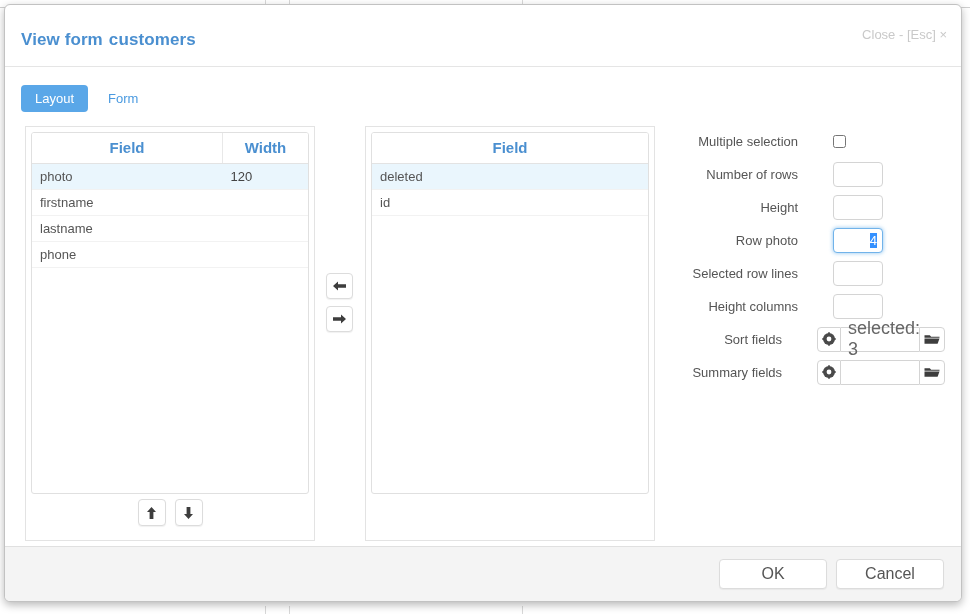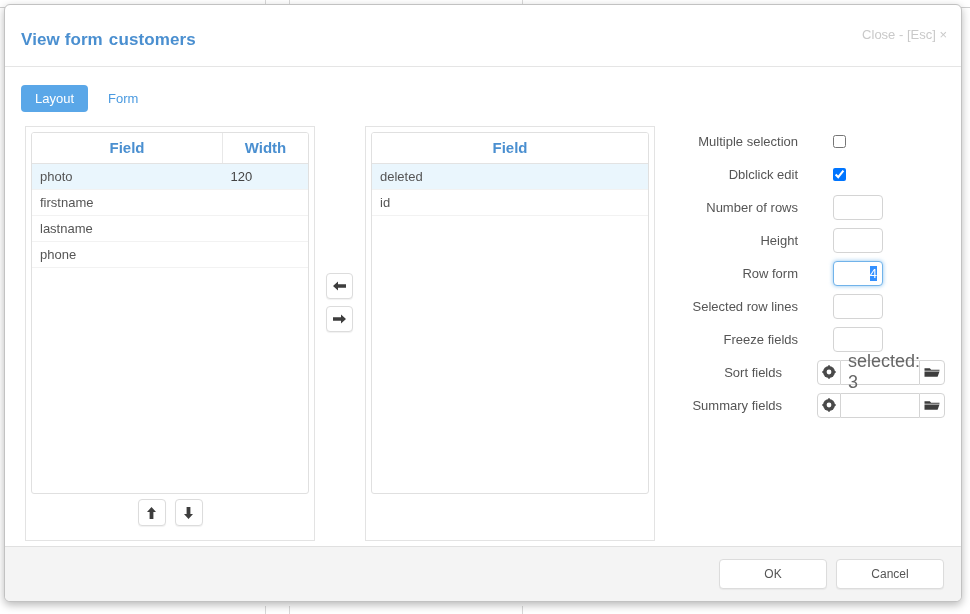--- a/index.html
+++ b/index.html
@@ -288,21 +288,21 @@
     padding-right: 17px;
     gap: 9px;
     box-sizing: border-box;
   }
   .footer-btn {
     width: 108px;
     height: 30px;
     background: #fff;
     border: 1px solid #dcdcdc;
     border-radius: 4px;
-    font-size: 12px;
+    font-size: 16px;
     color: #555;
     cursor: pointer;
     font-family: "Liberation Sans", sans-serif;
     box-shadow: 0 1px 1px rgba(0,0,0,.05);
   }
 </style>
 </head>
 <body>
 
 <div class="bg-page">
@@ -418,59 +418,53 @@
 
     <div class="options">
 
       <div class="opt-row">
         <div class="opt-label">Multiple selection</div>
         <div class="opt-field">
           <input type="checkbox" style="">
         </div>
       </div>
 
-      <div class="opt-row">
-        <div class="opt-label">Dblclick edit</div>
-        <div class="opt-field">
-          <input type="checkbox" checked="" style="">
-        </div>
-      </div>
 
       <div class="opt-row">
         <div class="opt-label">Number of rows</div>
         <div class="opt-field">
           <input class="txt" type="text" value="" style="">
         </div>
       </div>
 
       <div class="opt-row">
         <div class="opt-label">Height</div>
         <div class="opt-field">
           <input class="txt" type="text" value="" style="">
         </div>
       </div>
 
       <div class="opt-row">
-        <div class="opt-label">Row form</div>
+        <div class="opt-label">Row photo</div>
         <div class="opt-field">
           <div class="txt focused" style="display:flex;align-items:center;justify-content:flex-end;">
             <span class="sel-text">4</span>
           </div>
         </div>
       </div>
 
       <div class="opt-row">
         <div class="opt-label">Selected row lines</div>
         <div class="opt-field">
           <input class="txt" type="text" value="" style="">
         </div>
       </div>
 
       <div class="opt-row">
-        <div class="opt-label">Freeze fields</div>
+        <div class="opt-label">Height columns</div>
         <div class="opt-field">
           <input class="txt" type="text" value="" style="">
         </div>
       </div>
 
       <div class="opt-row">
         <div class="opt-label">Sort fields</div>
         <div class="opt-field">
           <div class="combo">
             <div class="combo-btn">

